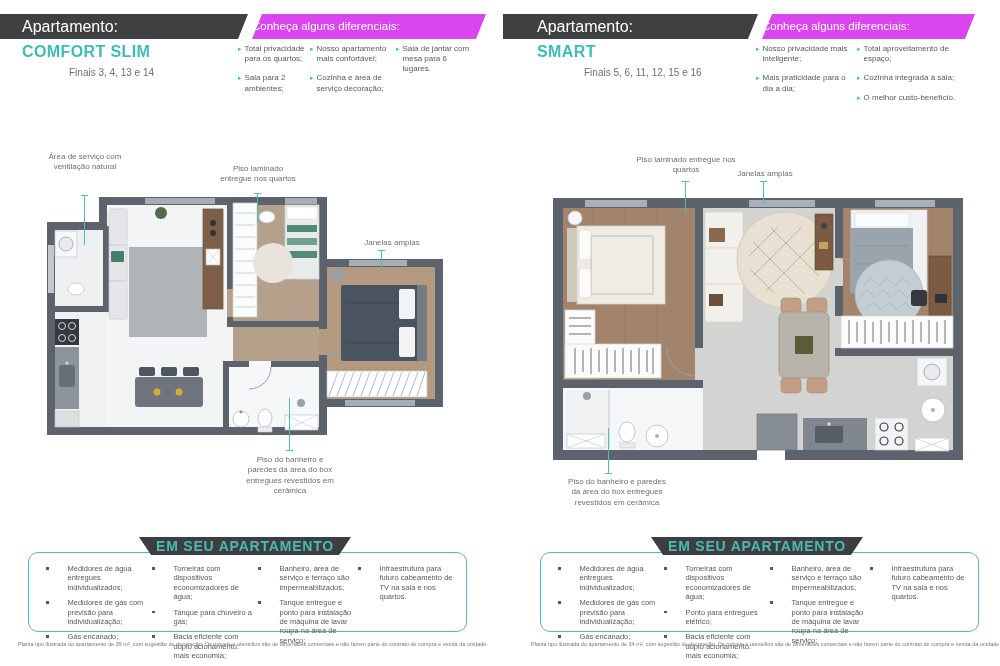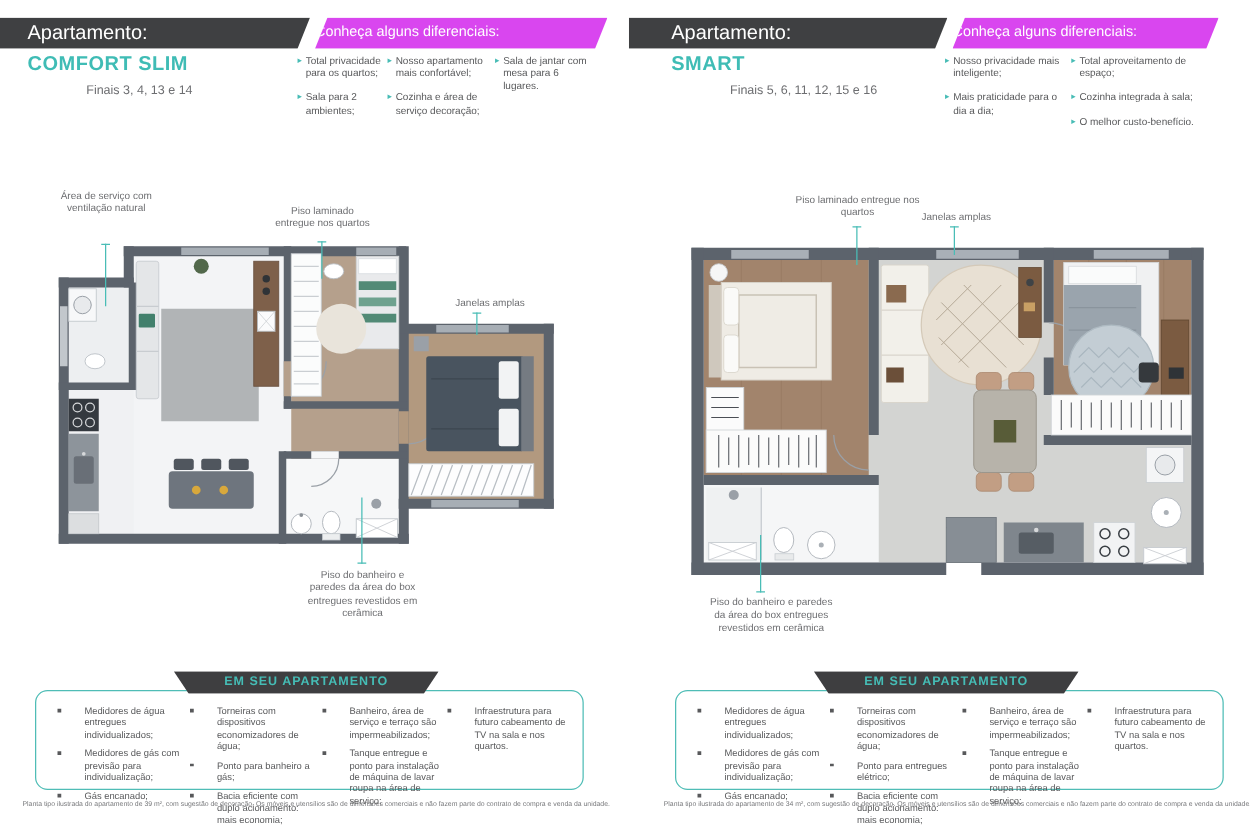--- a/index.html
+++ b/index.html
@@ -22,21 +22,21 @@
   .diff-text{font-size:8px;line-height:1.28;color:#58595b;}
   
   .ann{font-size:8px;line-height:1.3;color:#6d6e71;text-align:center;}
   .leader{width:1px;background:#49bdb6;}
   .leader::before{content:"";position:absolute;left:-3px;width:7px;height:1px;background:#49bdb6;}
   .tick-top::before{top:0;}
   .tick-bottom::before{bottom:0;}
   
   .feat-box{top:552px;width:437px;height:78px;border:1px solid #4fbdb6;border-radius:10px;}
   .feat-banner{top:537px;width:212px;height:18px;background:#3e3e40;color:#45bcb5;
-               font-size:10px;font-weight:bold;letter-spacing:.8px;line-height:18px;
+               font-size:14px;font-weight:bold;letter-spacing:.8px;line-height:18px;
                text-align:center;clip-path:polygon(0 0,100% 0,calc(100% - 12px) 100%,12px 100%);}
   .feat-col{top:564px;}
   .feat-item{display:flex;gap:19px;margin-bottom:6px;}
   .feat-sq{flex:0 0 auto;width:2.5px;height:2.5px;background:#58595b;margin-top:3px;}
   .feat-text{font-size:7.5px;line-height:1.25;color:#58595b;}
   .fineprint{top:641px;font-size:5.5px;color:#77787b;white-space:nowrap;}
 </style>
 </head>
 <body>
 
@@ -398,21 +398,21 @@
         <span class="feat-text">Gás encanado;</span>
       </div>
   </div>
   <div class="a feat-col" style="left:152px;width:102px;">
     <div class="feat-item">
         <span class="feat-sq"></span>
         <span class="feat-text">Torneiras com dispositivos economizadores de água;</span>
       </div>
     <div class="feat-item">
         <span class="feat-sq"></span>
-        <span class="feat-text">Ponto para banheiro a gás;</span>
+        <span class="feat-text">Tanque para chuveiro a gás;</span>
       </div>
     <div class="feat-item">
         <span class="feat-sq"></span>
         <span class="feat-text">Bacia eficiente com duplo acionamento: mais economia;</span>
       </div>
   </div>
   <div class="a feat-col" style="left:258px;width:96px;">
     <div class="feat-item">
         <span class="feat-sq"></span>
         <span class="feat-text">Banheiro, área de serviço e terraço são impermeabilizados;</span>

